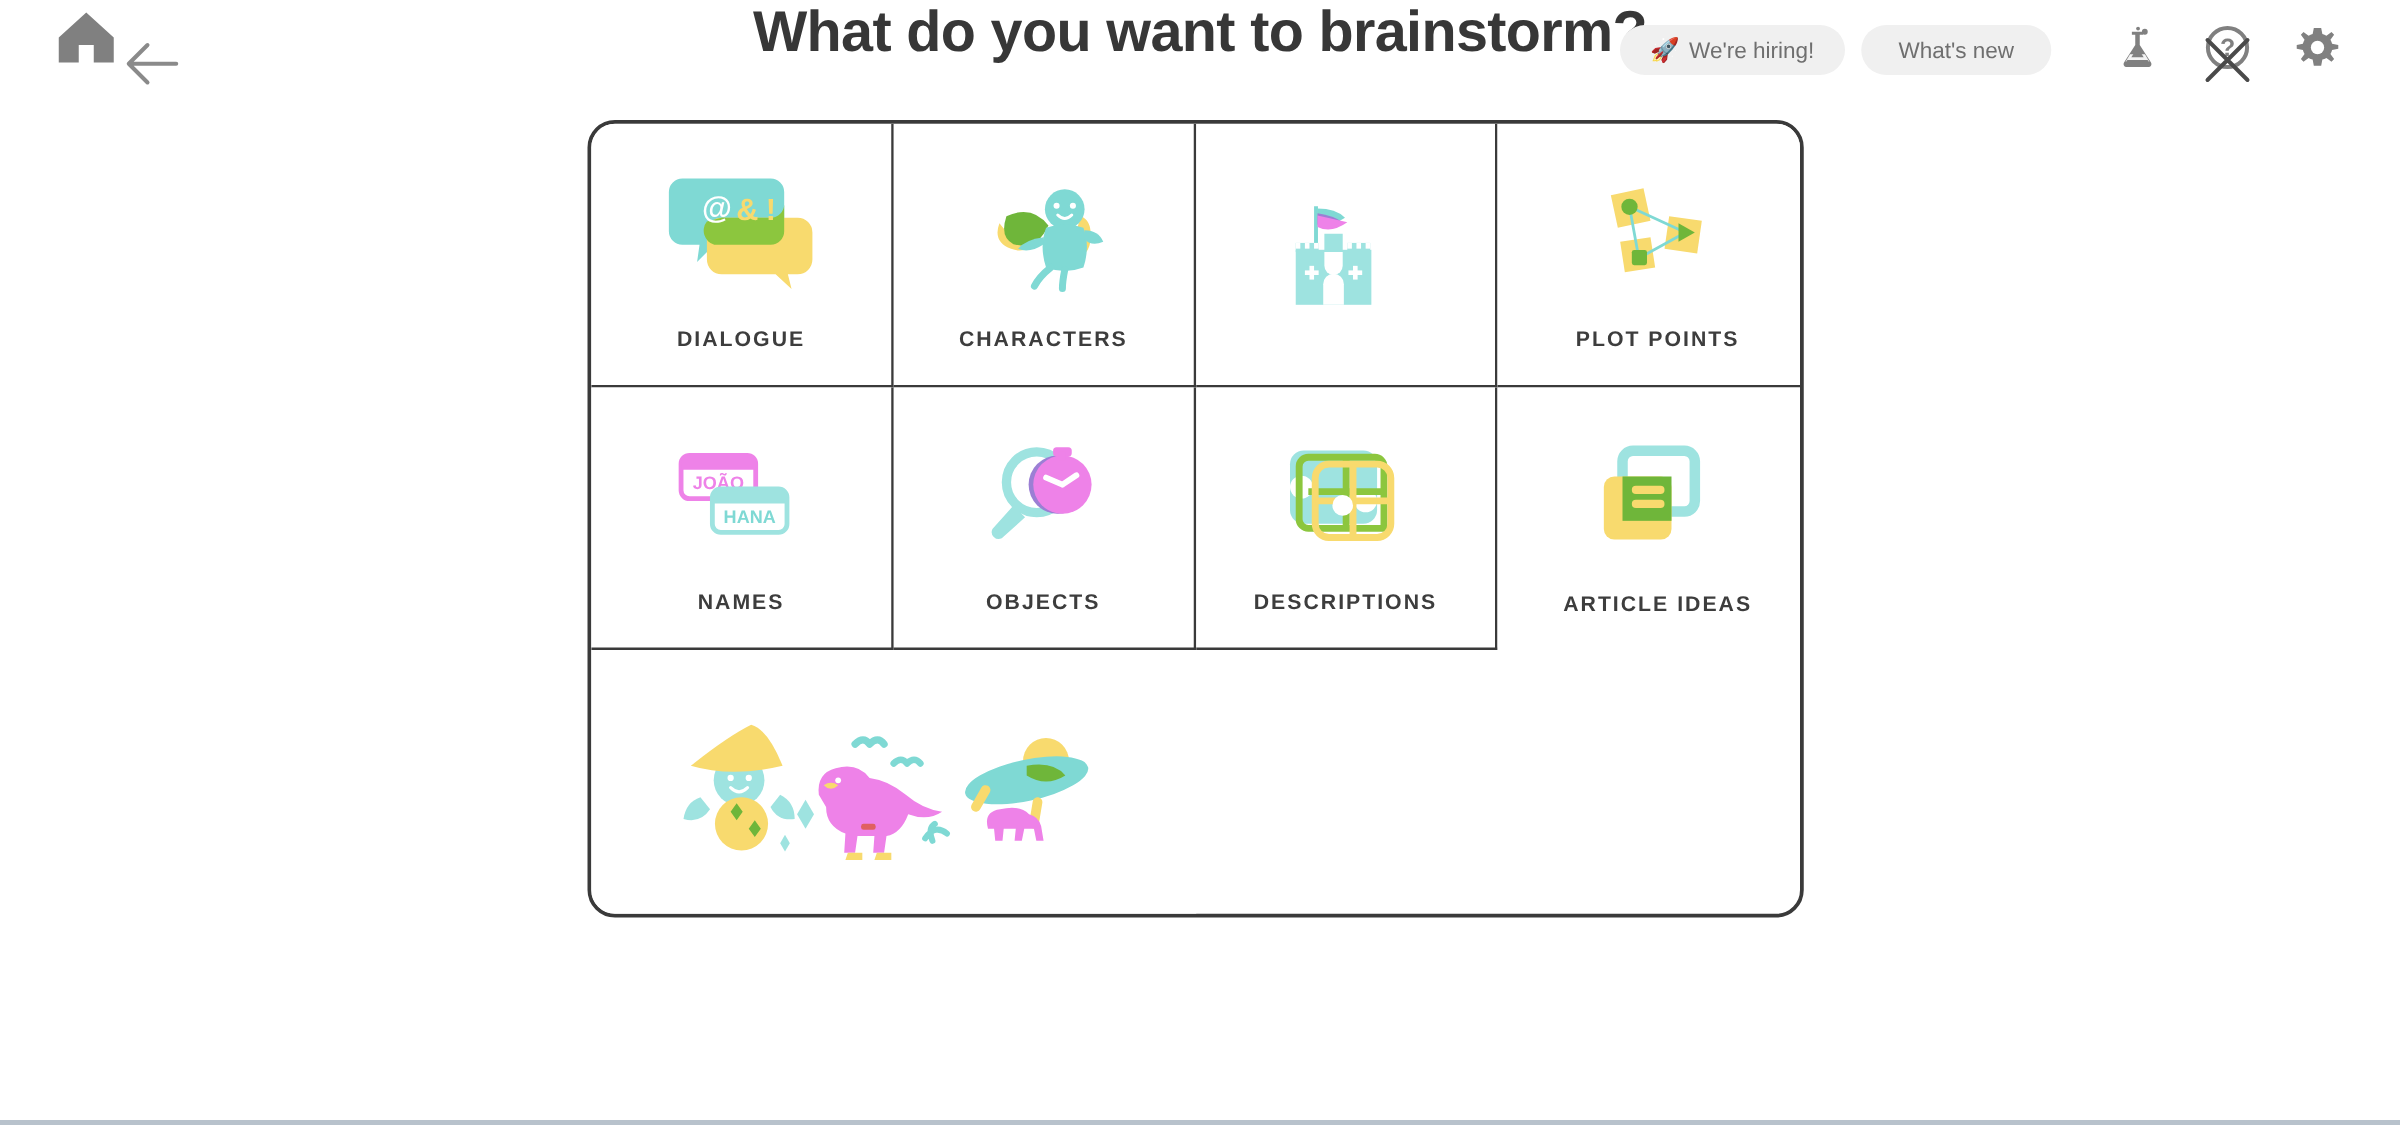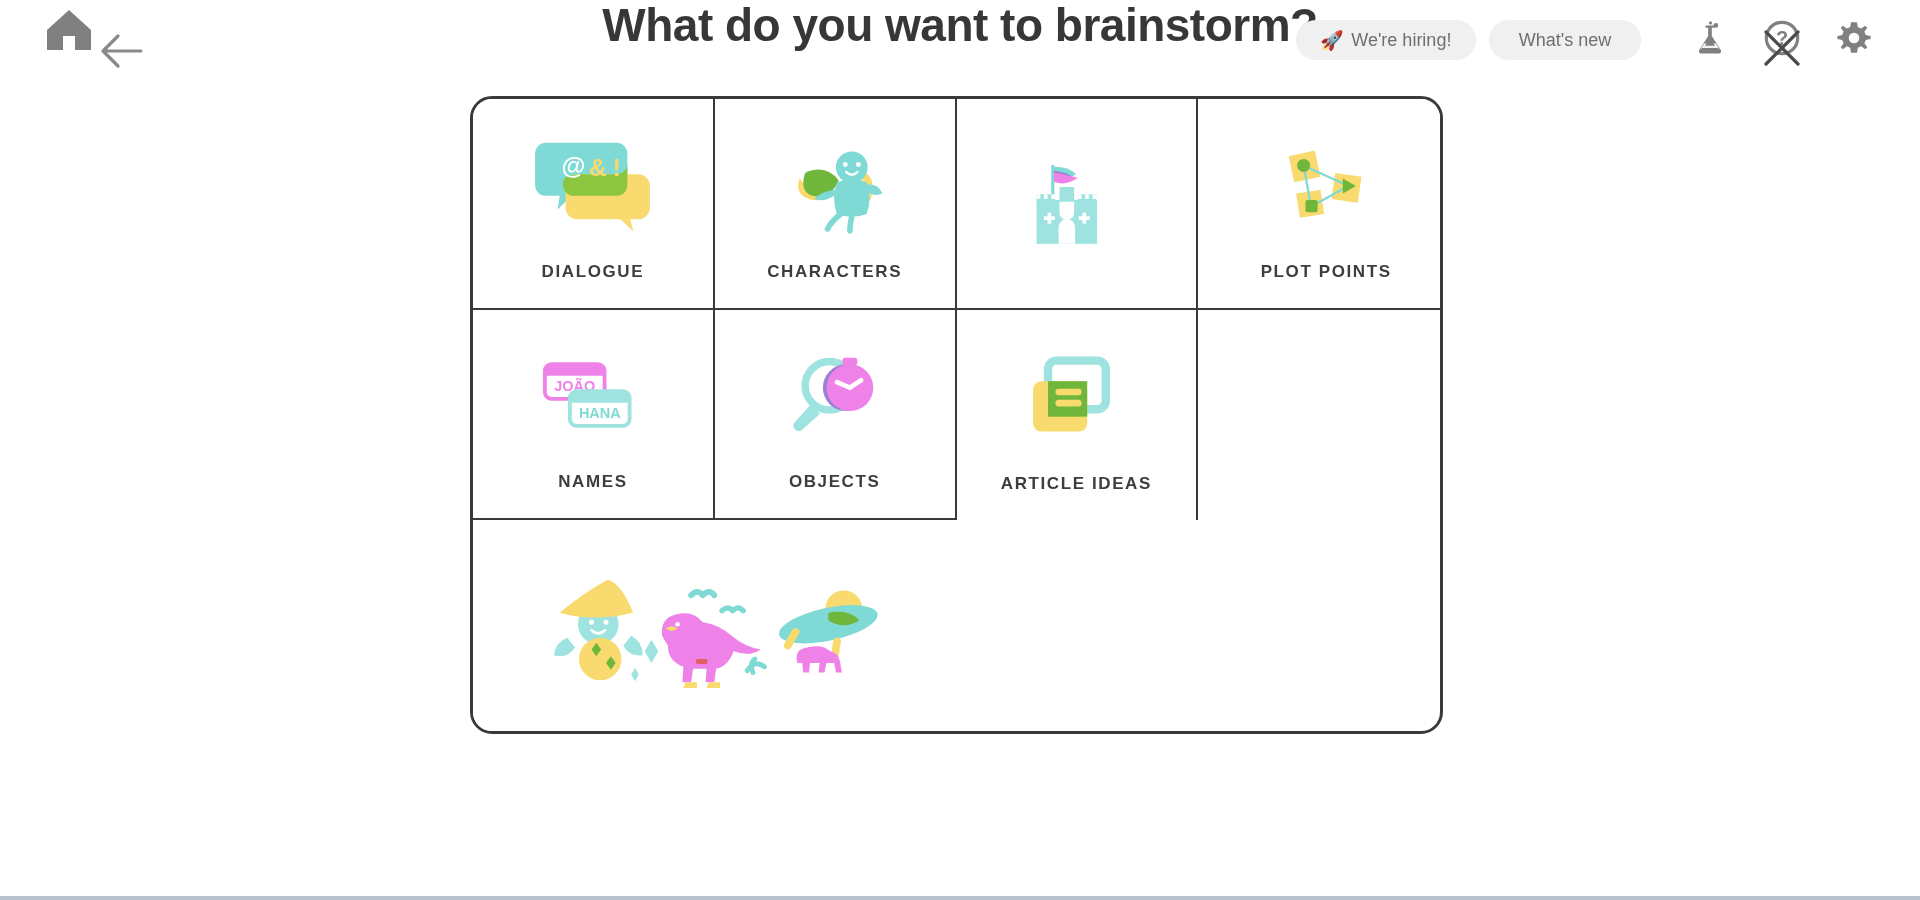--- a/index.html
+++ b/index.html
@@ -342,20 +342,36 @@
             <circle cx="72" cy="44" r="25" fill="#9B7FD4"></circle>
             <circle cx="76" cy="44" r="25" fill="#EE82E8"></circle>
             <rect x="68" y="12" width="16" height="8" rx="3" fill="#EE82E8"></rect>
             <rect x="73" y="16" width="6" height="7" fill="#EE82E8"></rect>
             <path d="M76 44 L62 38 M76 44 L88 36" stroke="#ffffff" stroke-width="5" stroke-linecap="round"></path>
           </svg>
         </div>
         <div class="cell-label">OBJECTS</div>
       </div>
 
+      <div class="cell">
+        <div class="cell-art">
+          <svg viewBox="0 0 120 108" width="110" height="100">
+            <rect x="12" y="14" width="76" height="64" rx="12" fill="#9EE3E0"></rect>
+            <circle cx="22" cy="46" r="10" fill="#ffffff"></circle>
+            <circle cx="78" cy="58" r="10" fill="#ffffff"></circle>
+            <path d="M28 20 h58 a8 8 0 0 1 8 8 v54 h-66 a8 8 0 0 1 -8-8 v-46
+                     a8 8 0 0 1 8-8 z" fill="none" stroke="#8CC63E" stroke-width="6"></path>
+            <path d="M28 50 h66 M61 20 v62" stroke="#8CC63E" stroke-width="6"></path>
+            <rect x="34" y="26" width="66" height="64" rx="12" fill="none" stroke="#F8DA6E" stroke-width="6"></rect>
+            <path d="M34 58 h66 M67 26 v64" stroke="#F8DA6E" stroke-width="6"></path>
+            <circle cx="58" cy="62" r="9" fill="#ffffff"></circle>
+          </svg>
+        </div>
+        <div class="cell-label">DESCRIPTIONS</div>
+      </div>
 
       <div class="cell row-last">
         <div class="cell-art">
           <svg viewBox="0 0 120 108" width="112" height="102">
             <rect x="30" y="14" width="62" height="52" rx="9" fill="none" stroke="#9EE3E0" stroke-width="9"></rect>
             <rect x="38" y="22" width="46" height="8" rx="4" fill="#ffffff"></rect>
             <rect x="14" y="36" width="58" height="54" rx="9" fill="#F8DA6E"></rect>
             <rect x="30" y="36" width="42" height="38" fill="#6FB63A"></rect>
             <rect x="38" y="44" width="28" height="7" rx="3.5" fill="#F8DA6E"></rect>
             <rect x="38" y="56" width="28" height="7" rx="3.5" fill="#F8DA6E"></rect>

